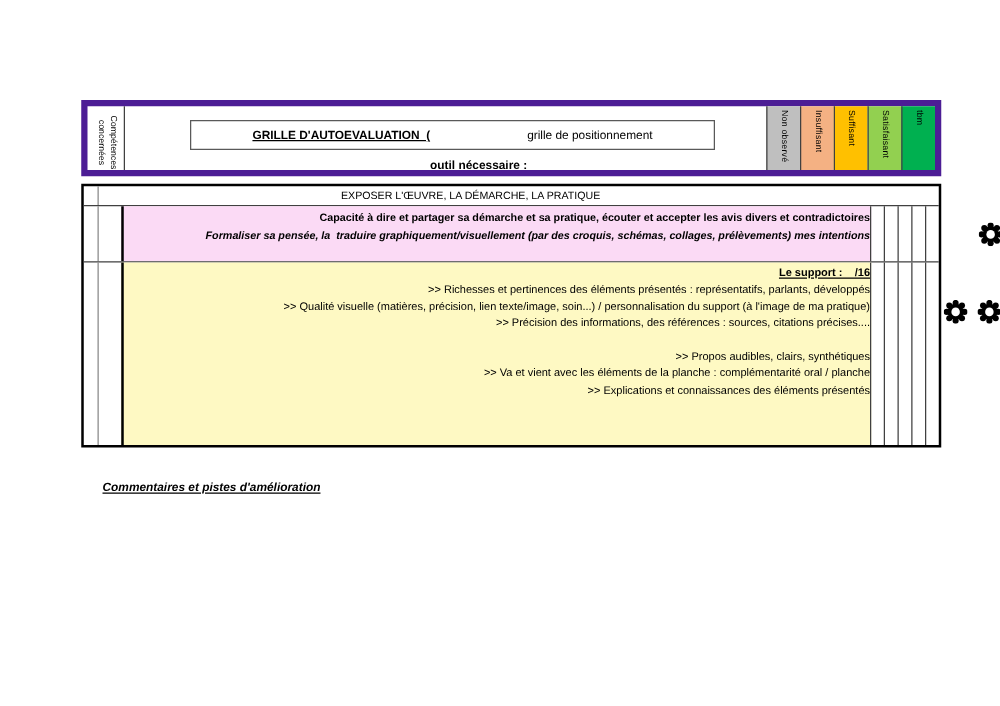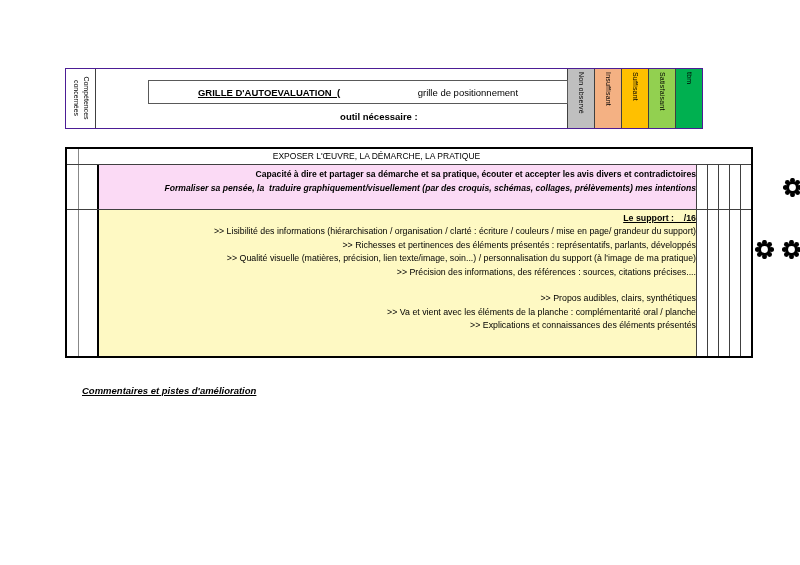--- a/index.html
+++ b/index.html
@@ -1,21 +1,21 @@
 <!DOCTYPE html>
 <html><head>
 <meta charset="utf-8">
 <style>
   html,body{margin:0;padding:0;}
   #page{position:relative;width:800px;height:565px;background:#ffffff;overflow:hidden;
         font-family:"Liberation Sans",sans-serif;color:#000;}
 
   
-  .hdr{position:absolute;left:65px;top:68px;width:638px;height:61px;
-       border:1px solid #4c1d95;box-sizing:border-box;display:flex;}
+  .hdr{position:absolute;left:65px;top:80px;width:688px;height:61px;
+       border:5px solid #4c1d95;box-sizing:border-box;display:flex;}
   .hdr-comp{width:30px;position:relative;border-right:1px solid #404040;box-sizing:border-box;}
   .comp-rot{position:absolute;left:-14px;top:18px;width:56px;height:22px;
             transform:rotate(90deg);font-size:7px;line-height:10px;text-align:center;}
   .hdr-mid{flex:1;position:relative;}
   .title-box{position:absolute;left:52px;top:11px;width:420px;height:24px;
              border:1px solid #595959;box-sizing:border-box;display:flex;
              align-items:center;justify-content:center;font-size:9.5px;white-space:nowrap;}
   .t-bu{font-weight:bold;text-decoration:underline;}
   .t-b{font-weight:bold;margin-top:48px;}
   .hdr-col{width:27px;box-sizing:border-box;border-left:1px solid #404040;
@@ -121,21 +121,20 @@
             </g>
           <circle cx="12" cy="12" r="4.3" fill="#fff"></circle>
         </svg>
       </div>
     </div>
 
     <div class="row rowC">
       <div class="spacer"></div>
       <div class="pink" style="background-color: #fef9c3;">
         <div class="ln-h">Le support :&nbsp;&nbsp;&nbsp;&nbsp;/16</div>
-        <div class="ln-t wrap">&gt;&gt; Lisibilité des informations (hiérarchisation / organisation / clarté : écriture / couleurs / mise en page/ grandeur du support)</div>
         <div class="ln-t">&gt;&gt; Richesses et pertinences des éléments présentés : représentatifs, parlants, développés</div>
         <div class="ln-t">&gt;&gt; Qualité visuelle (matières, précision, lien texte/image, soin...) / personnalisation du support (à l'image de ma pratique)</div>
         <div class="ln-t">&gt;&gt; Précision des informations, des références : sources, citations précises....</div>
         <div class="ln-blank"></div>
         <div class="ln-t">&gt;&gt; Propos audibles, clairs, synthétiques</div>
         <div class="ln-t">&gt;&gt; Va et vient avec les éléments de la planche : complémentarité oral / planche</div>
         <div class="ln-t">&gt;&gt; Explications et connaissances des éléments présentés</div>
       </div>
       <div class="cols">
         <div class="col"></div>

